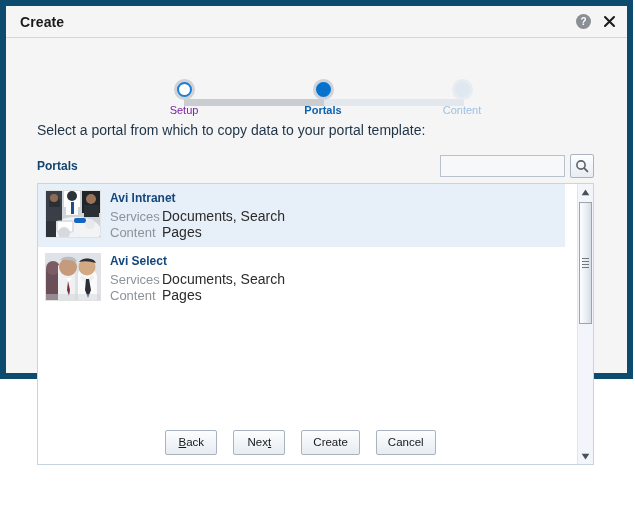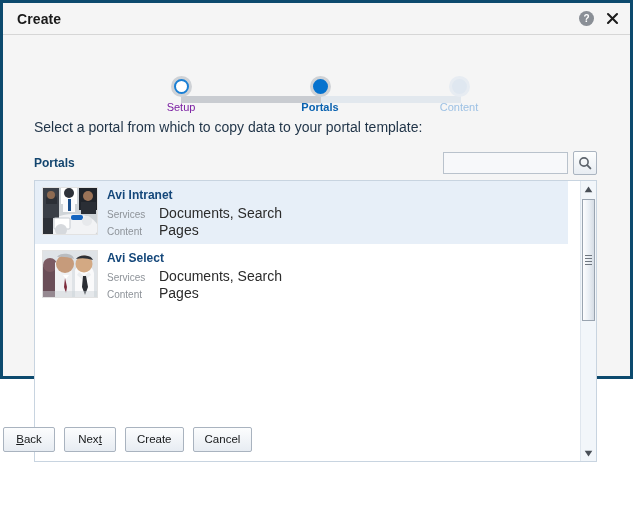--- a/index.html
+++ b/index.html
@@ -13,21 +13,21 @@
     font-family: "Liberation Sans", sans-serif;
     font-size: 11px;
     color: #333333;
     overflow: hidden;
   }
 
   .dialog {
     position: relative;
     width: 633px;
     height: 379px;
-    border: 3px solid #0c4a6e;
+    border: 6px solid #0c4a6e;
     background: #f5f5f5;
     box-sizing: border-box;
     display: flex;
     flex-direction: column;
   }
 
   
   .titlebar {
     height: 32px;
     min-height: 32px;
@@ -264,21 +264,21 @@
     margin-bottom: 3px;
   }
   .meta-row {
     display: flex;
     align-items: baseline;
     line-height: 14px;
     margin-top: 1px;
   }
   .meta-key {
     color: #8e9399;
-    font-size: 10px;
+    font-size: 13px;
     width: 52px;
     flex: none;
   }
   .meta-val {
     color: #2b2b2b;
     font-size: 14px;
   }
 
   
   .vscroll {
@@ -329,23 +329,23 @@
 
   
   .footer {
     position: absolute;
     left: 0;
     right: 0;
     bottom: 0;
     height: 46px;
     display: flex;
     align-items: center;
-    justify-content: flex-start;
+    justify-content: center;
     padding-right: 32px;
-    gap: 9px;
+    gap: 16px;
     box-sizing: border-box;
   }
   .btn {
     min-width: 52px;
     height: 25px;
     padding: 0 11px;
     border: 1px solid #a9b3bf;
     border-radius: 2px;
     background: linear-gradient(#fcfdfe, #e7ecf2);
     font-family: "Liberation Sans", sans-serif;

